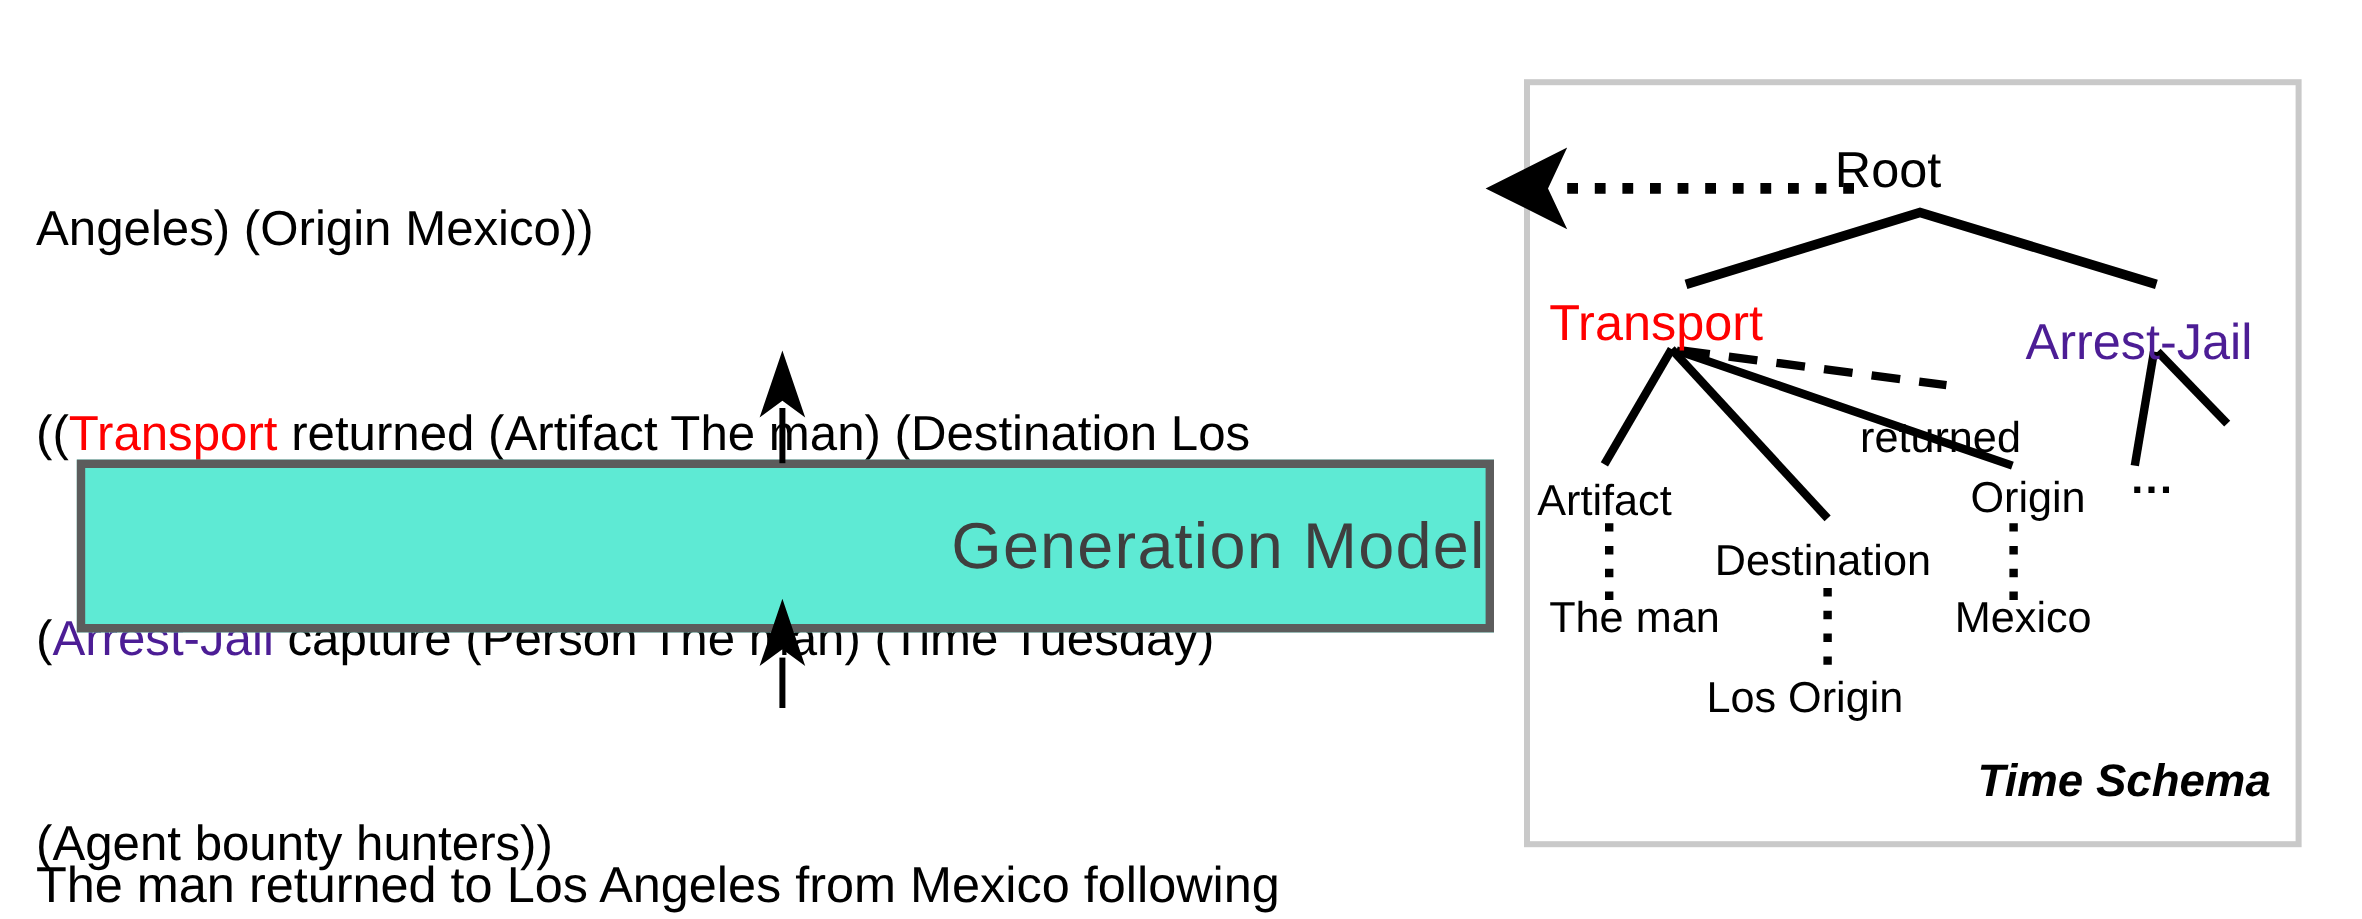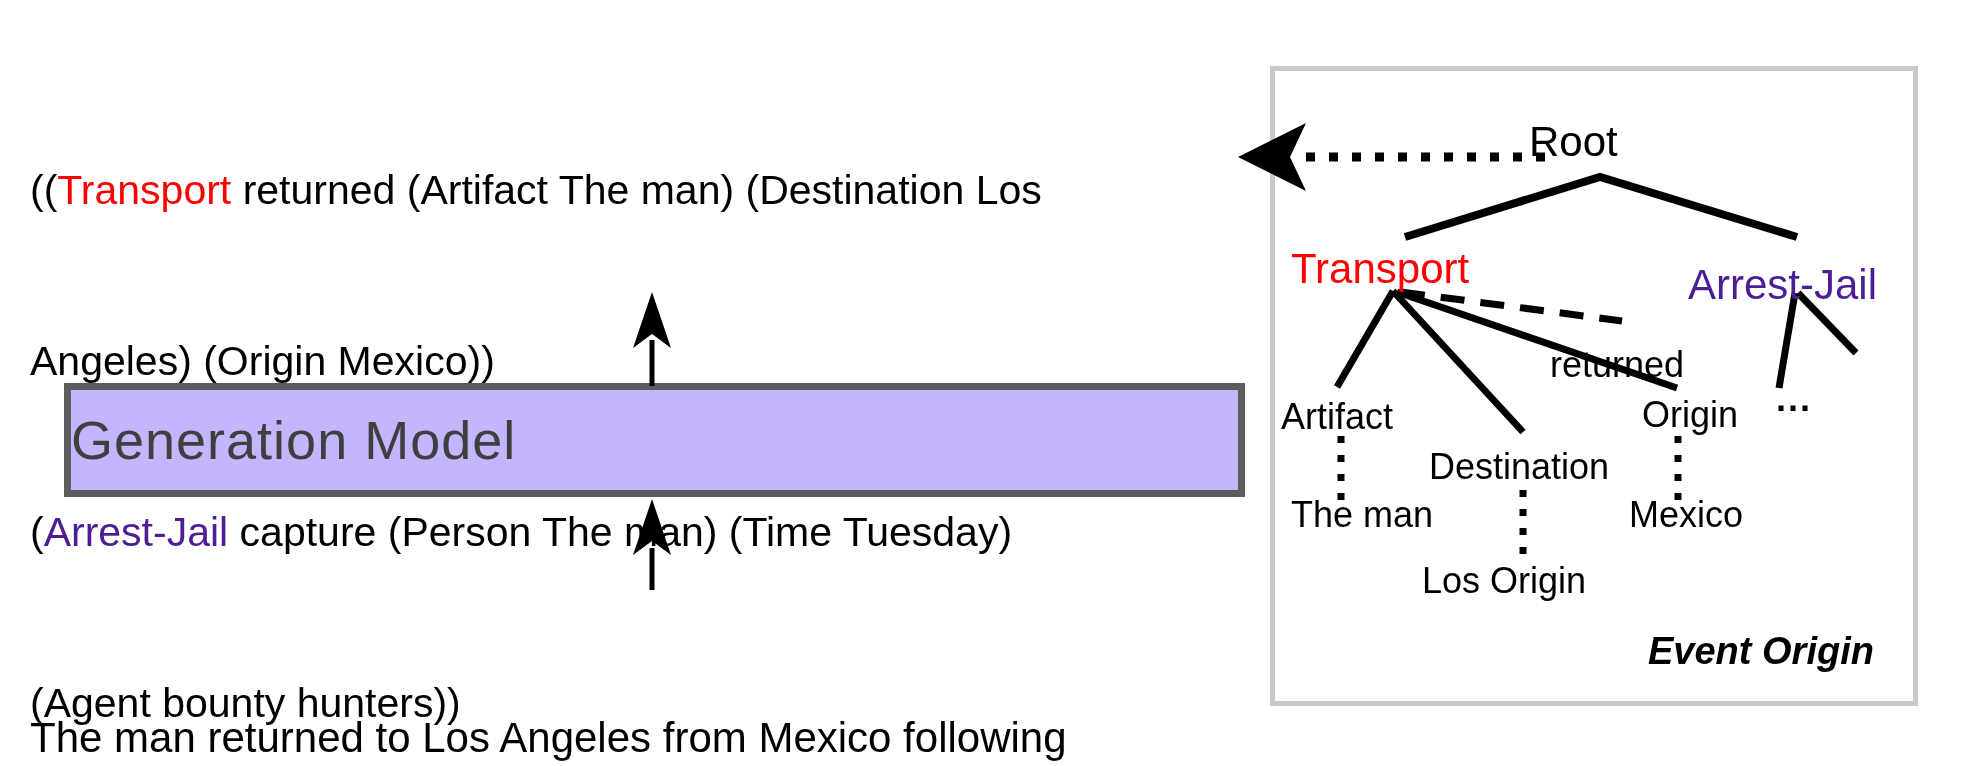--- a/index.html
+++ b/index.html
@@ -6,45 +6,45 @@
   .stage{
     position:relative;width:1968px;height:766px;background:#ffffff;
     font-family:"Liberation Sans", sans-serif;color:#000;overflow:hidden;
   }
   
   .output-block{position:absolute;left:30px;top:48px;width:1000px;
     font-size:41px;line-height:57px;white-space:pre;}
   .ev-red{color:#ff0000;}
   .ev-blue{color:#4c1d95;margin-top:16px;}
   
-  .gen-box{position:absolute;left:64px;top:383px;width:1181px;height:114px;
-    background:#c4b5fd;border:7px solid #5c5c5c;box-sizing:border-box;
-    display:flex;align-items:center;justify-content:flex-start;}
+  .gen-box{position:absolute;left:64px;top:383px;width:1181px;height:144px;
+    background:#5eead4;border:7px solid #5c5c5c;box-sizing:border-box;
+    display:flex;align-items:center;justify-content:flex-end;}
   .gen-box span{font-size:54px;color:#3f3f3f;letter-spacing:1px;}
   
   .input-block{position:absolute;left:30px;top:590px;width:1010px;
     font-size:42px;line-height:59px;white-space:pre;}
   
   .schema-panel{position:absolute;left:1270px;top:66px;width:648px;height:640px;
     border:5px solid #c9c9c9;box-sizing:border-box;background:#ffffff;}
   .svg-layer{position:absolute;left:0;top:0;width:1968px;height:766px;pointer-events:none;}
   .node{position:absolute;font-size:36px;white-space:nowrap;}
   .node-root{font-size:42px;}
   .node-event{font-size:42px;}
   .caption{position:absolute;font-size:38px;font-weight:bold;font-style:italic;}
   .ellipsis{font-weight:bold;letter-spacing:2px;}
 </style>
 </head>
 <body>
 
 <div class="stage">
 
   <div class="output-block">
+    <div>Angeles) (Origin Mexico))</div>
     <div><span>((</span><span class="ev-red">Transport</span><span> returned (Artifact The man) (Destination Los</span></div>
-    <div>Angeles) (Origin Mexico))</div>
     <div><span>(</span><span class="ev-blue">Arrest-Jail</span><span> capture (Person The man) (Time Tuesday)</span></div>
     <div>(Agent bounty hunters))</div>
   </div>
 
   <div class="gen-box">
     <span>Generation Model</span>
   </div>
 
   <div class="input-block">
     <div>The man returned to Los Angeles from Mexico following</div>
@@ -89,15 +89,15 @@
   <div class="node node-event ev-red" style="left:1291px;top:245px;">Transport</div>
   <div class="node node-event ev-blue" style="left:1688px;top:245px;">Arrest-Jail</div>
   <div class="node" style="left:1550px;top:344px;">returned</div>
   <div class="node" style="left:1281px;top:396px;text-align:right;">Artifact</div>
   <div class="node" style="left:1429px;top:446px;">Destination</div>
   <div class="node" style="left:1627px;top:394px;margin-left:15px;">Origin</div>
   <div class="node" style="left:1272px;top:494px;margin-left:19px;">The man</div>
   <div class="node" style="left:1629px;top:494px;">Mexico</div>
   <div class="node" style="left:1422px;top:560px;">Los Origin</div>
   <div class="node ellipsis" style="left:1776px;top:378px;">...</div>
-  <div class="caption" style="left:1648px;top:630px;">Event Origin</div>
+  <div class="caption" style="left:1648px;top:630px;">Time Schema</div>
 
 </div>
 
 </body></html>

